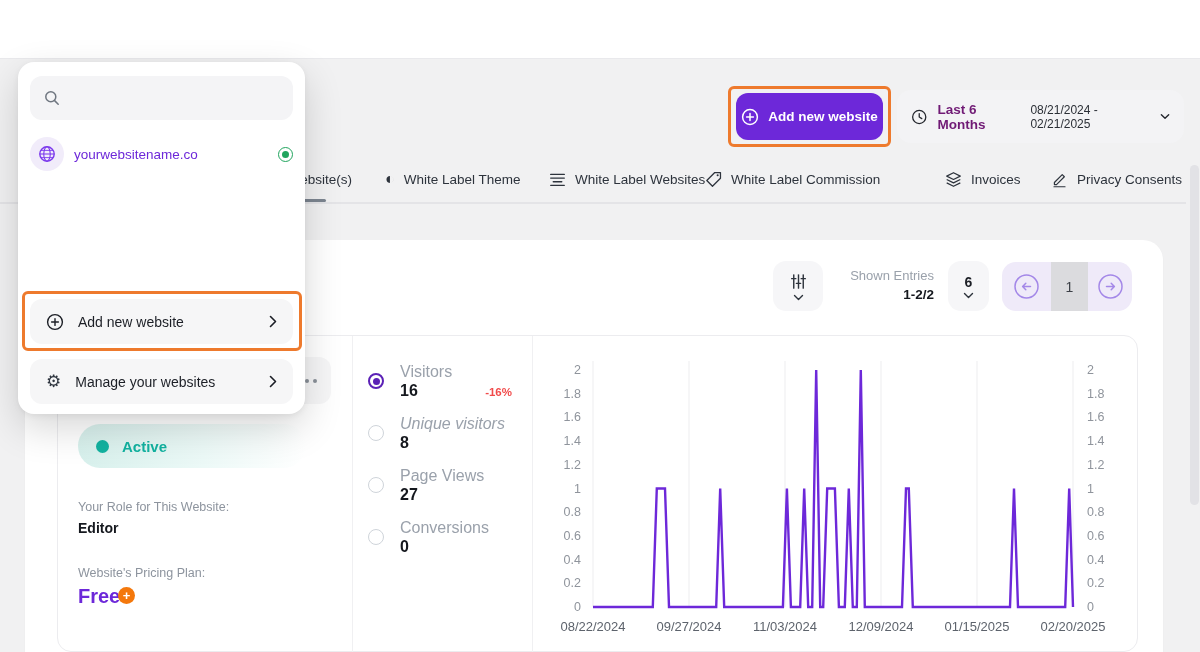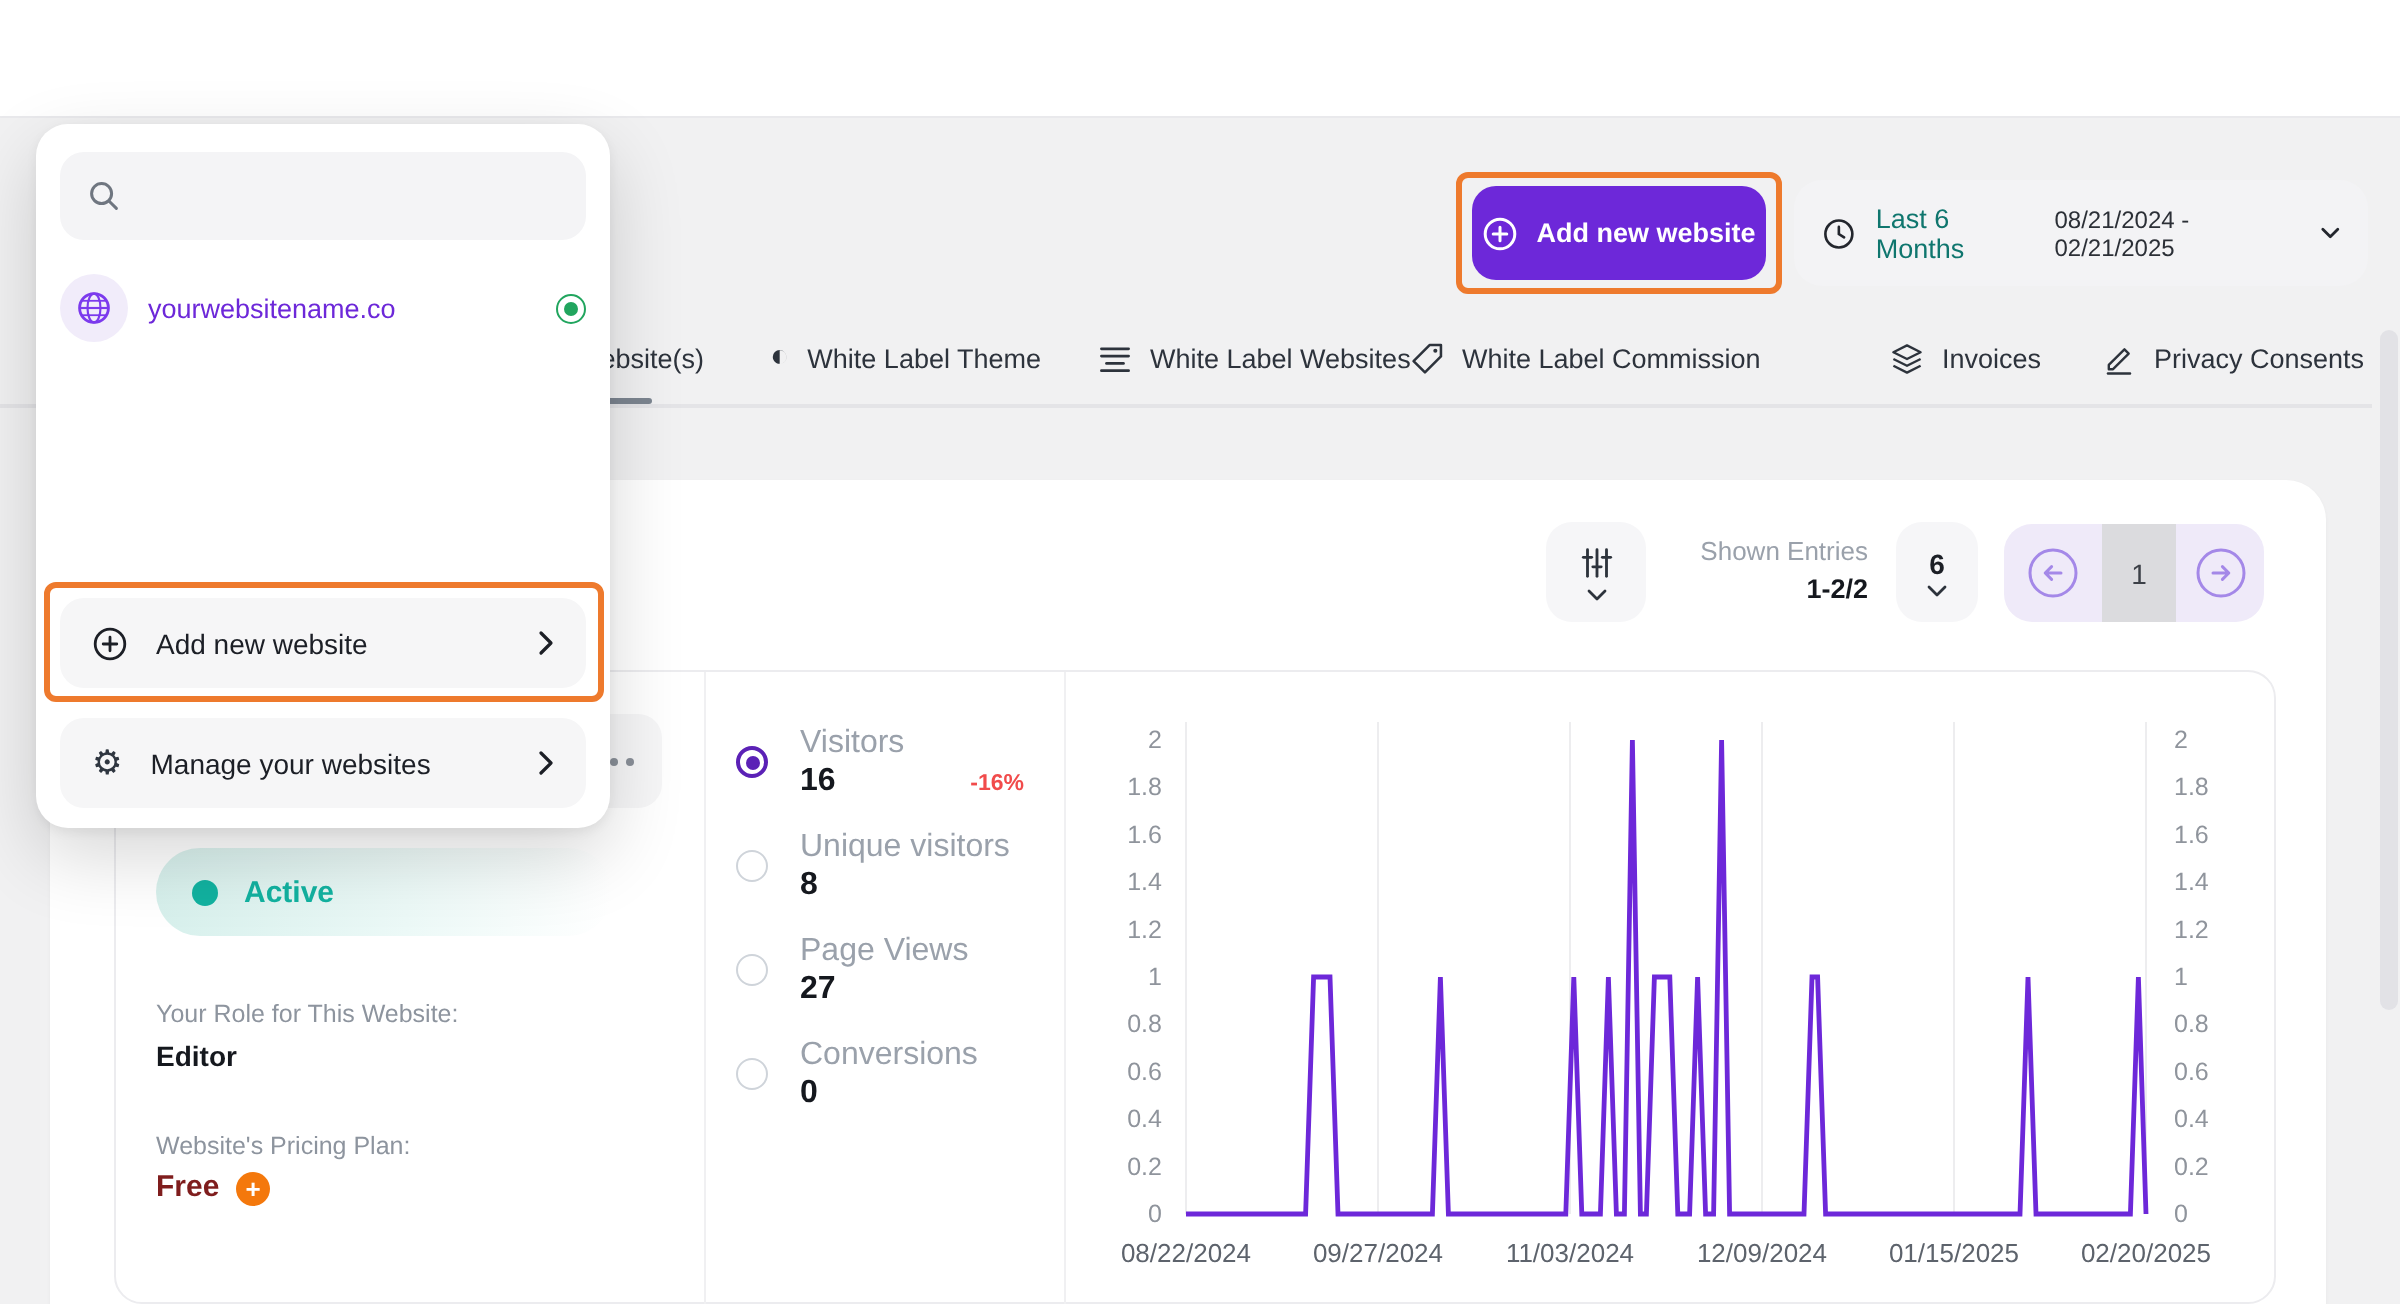--- a/index.html
+++ b/index.html
@@ -11,21 +11,21 @@
   .choose{left:16px;top:8px;width:248px;background:#ececee;padding:0 16px;gap:12px;}
   .choose .lbl{font-size:14px;color:#23262d;font-weight:500;flex:1;}
   .prev{left:280px;top:8px;width:148px;padding:0 14px;gap:10px;}
   .prev .lbl{font-size:13.5px;color:#23262d;font-weight:500;}
   .teambtn{left:1040px;top:7px;width:46px;height:44px;border-radius:13px;background:#6d28d9;display:flex;align-items:center;justify-content:center;cursor:pointer;}
   .avatarpill{left:1112px;top:6px;width:80px;height:46px;border-radius:15px;background:#f2edfb;display:flex;align-items:center;padding:0 9px;gap:8px;box-sizing:border-box;cursor:pointer;}
   .avatar{width:36px;height:36px;border-radius:50%;background:#6d28d9;}
   
   .addbtn{left:736px;top:93px;width:147px;height:47px;border-radius:12px;background:#6d28d9;display:flex;align-items:center;justify-content:center;gap:9px;color:#fff;font-size:13.5px;font-weight:600;cursor:pointer;z-index:2;}
   .datepill{left:897px;top:90px;width:287px;height:53px;border-radius:14px;background:#f3f3f5;display:flex;align-items:center;padding:0 14px;gap:10px;box-sizing:border-box;cursor:pointer;}
-  .datepill .main{font-size:13.5px;font-weight:400;color:#0f766e;}
+  .datepill .main{font-size:13.5px;font-weight:700;color:#701a75;}
   .datepill .range{font-size:12px;color:#2b2f36;}
   .anno{border:3px solid #ee7a2d;box-sizing:border-box;z-index:60;pointer-events:none;}
   .anno-btn{left:728px;top:86px;width:163px;height:61px;border-radius:6px;}
   .anno-item{left:22px;top:291px;width:280px;height:60px;border-radius:6px;}
   
   .tabsline{left:0;top:202px;width:1186px;height:2px;background:#e4e4e7;}
   .tab{top:166px;height:26px;display:flex;align-items:center;gap:9px;font-size:13.5px;color:#2d333c;font-weight:500;cursor:pointer;white-space:nowrap;}
   .tab .uni{font-size:16px;line-height:16px;color:#2d333c;}
   .tabuline{left:268px;top:199px;width:58px;height:3px;background:#7c8590;border-radius:2px;}
   
@@ -44,21 +44,21 @@
   .innercard{left:57px;top:335px;width:1081px;height:317px;background:#fff;border:1px solid #ececef;border-radius:14px;box-sizing:border-box;}
   .vdiv{top:336px;width:1px;height:316px;background:#f0f0f2;}
   .kebab{left:283px;top:357px;width:48px;height:47px;border-radius:12px;background:#f6f6f7;display:flex;align-items:center;justify-content:center;gap:4px;cursor:pointer;}
   .kebab i{width:4px;height:4px;border-radius:50%;background:#8a9099;}
   .badge{left:78px;top:424px;width:228px;height:44px;border-radius:22px;
     background:linear-gradient(90deg,#d7f0ec 0%,#ecf9f7 55%,rgba(255,255,255,0) 100%);
     display:flex;align-items:center;gap:13px;padding-left:18px;box-sizing:border-box;}
   .badge .dot{width:13px;height:13px;border-radius:50%;background:#12b2a0;}
   .badge .txt{font-size:15px;font-weight:700;color:#12b2a0;}
   .glabel{font-size:12.5px;color:#8d949e;}
-  .free{color:#7f1d1d;font-size:15px;font-weight:700;}
+  .free{color:#6d28d9;font-size:20px;font-weight:700;}
   .pluscircle{width:17px;height:17px;border-radius:50%;background:#f4780c;color:#fff;display:inline-flex;align-items:center;justify-content:center;font-size:13px;font-weight:700;line-height:1;}
   
   .radio{width:16px;height:16px;border-radius:50%;box-sizing:border-box;cursor:pointer;background:#fff;}
   .radio.off{border:1.5px solid #cfd4da;}
   .radio.on{border:2px solid #5b21b6;display:flex;align-items:center;justify-content:center;}
   .radio.on i{width:7px;height:7px;border-radius:50%;background:#5b21b6;}
   .slabel{font-size:16px;color:#9aa1ab;}
   .svalue{font-size:16px;font-weight:700;color:#15181e;}
   .sdelta{font-size:11.5px;font-weight:700;color:#f14b4b;}
   
@@ -273,21 +273,21 @@
 <div class="abs" style="left:118px;top:586px;"><span class="pluscircle">+</span></div>
 
 <div class="abs radio on" style="left:368px;top:373px;">
     <i></i>
   </div>
 <div class="abs slabel" style="left:400px;top:363px;">Visitors</div>
 <div class="abs svalue" style="left:400px;top:382px;">16</div>
 <div class="abs sdelta" style="left:400px;top:386px;width:112px;text-align:right;">-16%</div>
 
 <div class="abs radio off" style="left:368px;top:425px;"></div>
-<div class="abs slabel" style="left:400px;top:415px;">Unique visitors</div>
+<div class="abs slabel" style="left:400px;top:415px;font-style:italic;">Unique visitors</div>
 <div class="abs svalue" style="left:400px;top:434px;">8</div>
 
 <div class="abs radio off" style="left:368px;top:477px;"></div>
 <div class="abs slabel" style="left:400px;top:467px;">Page Views</div>
 <div class="abs svalue" style="left:400px;top:486px;">27</div>
 
 <div class="abs radio off" style="left:368px;top:529px;"></div>
 <div class="abs slabel" style="left:400px;top:519px;">Conversions</div>
 <div class="abs svalue" style="left:400px;top:538px;">0</div>
 

